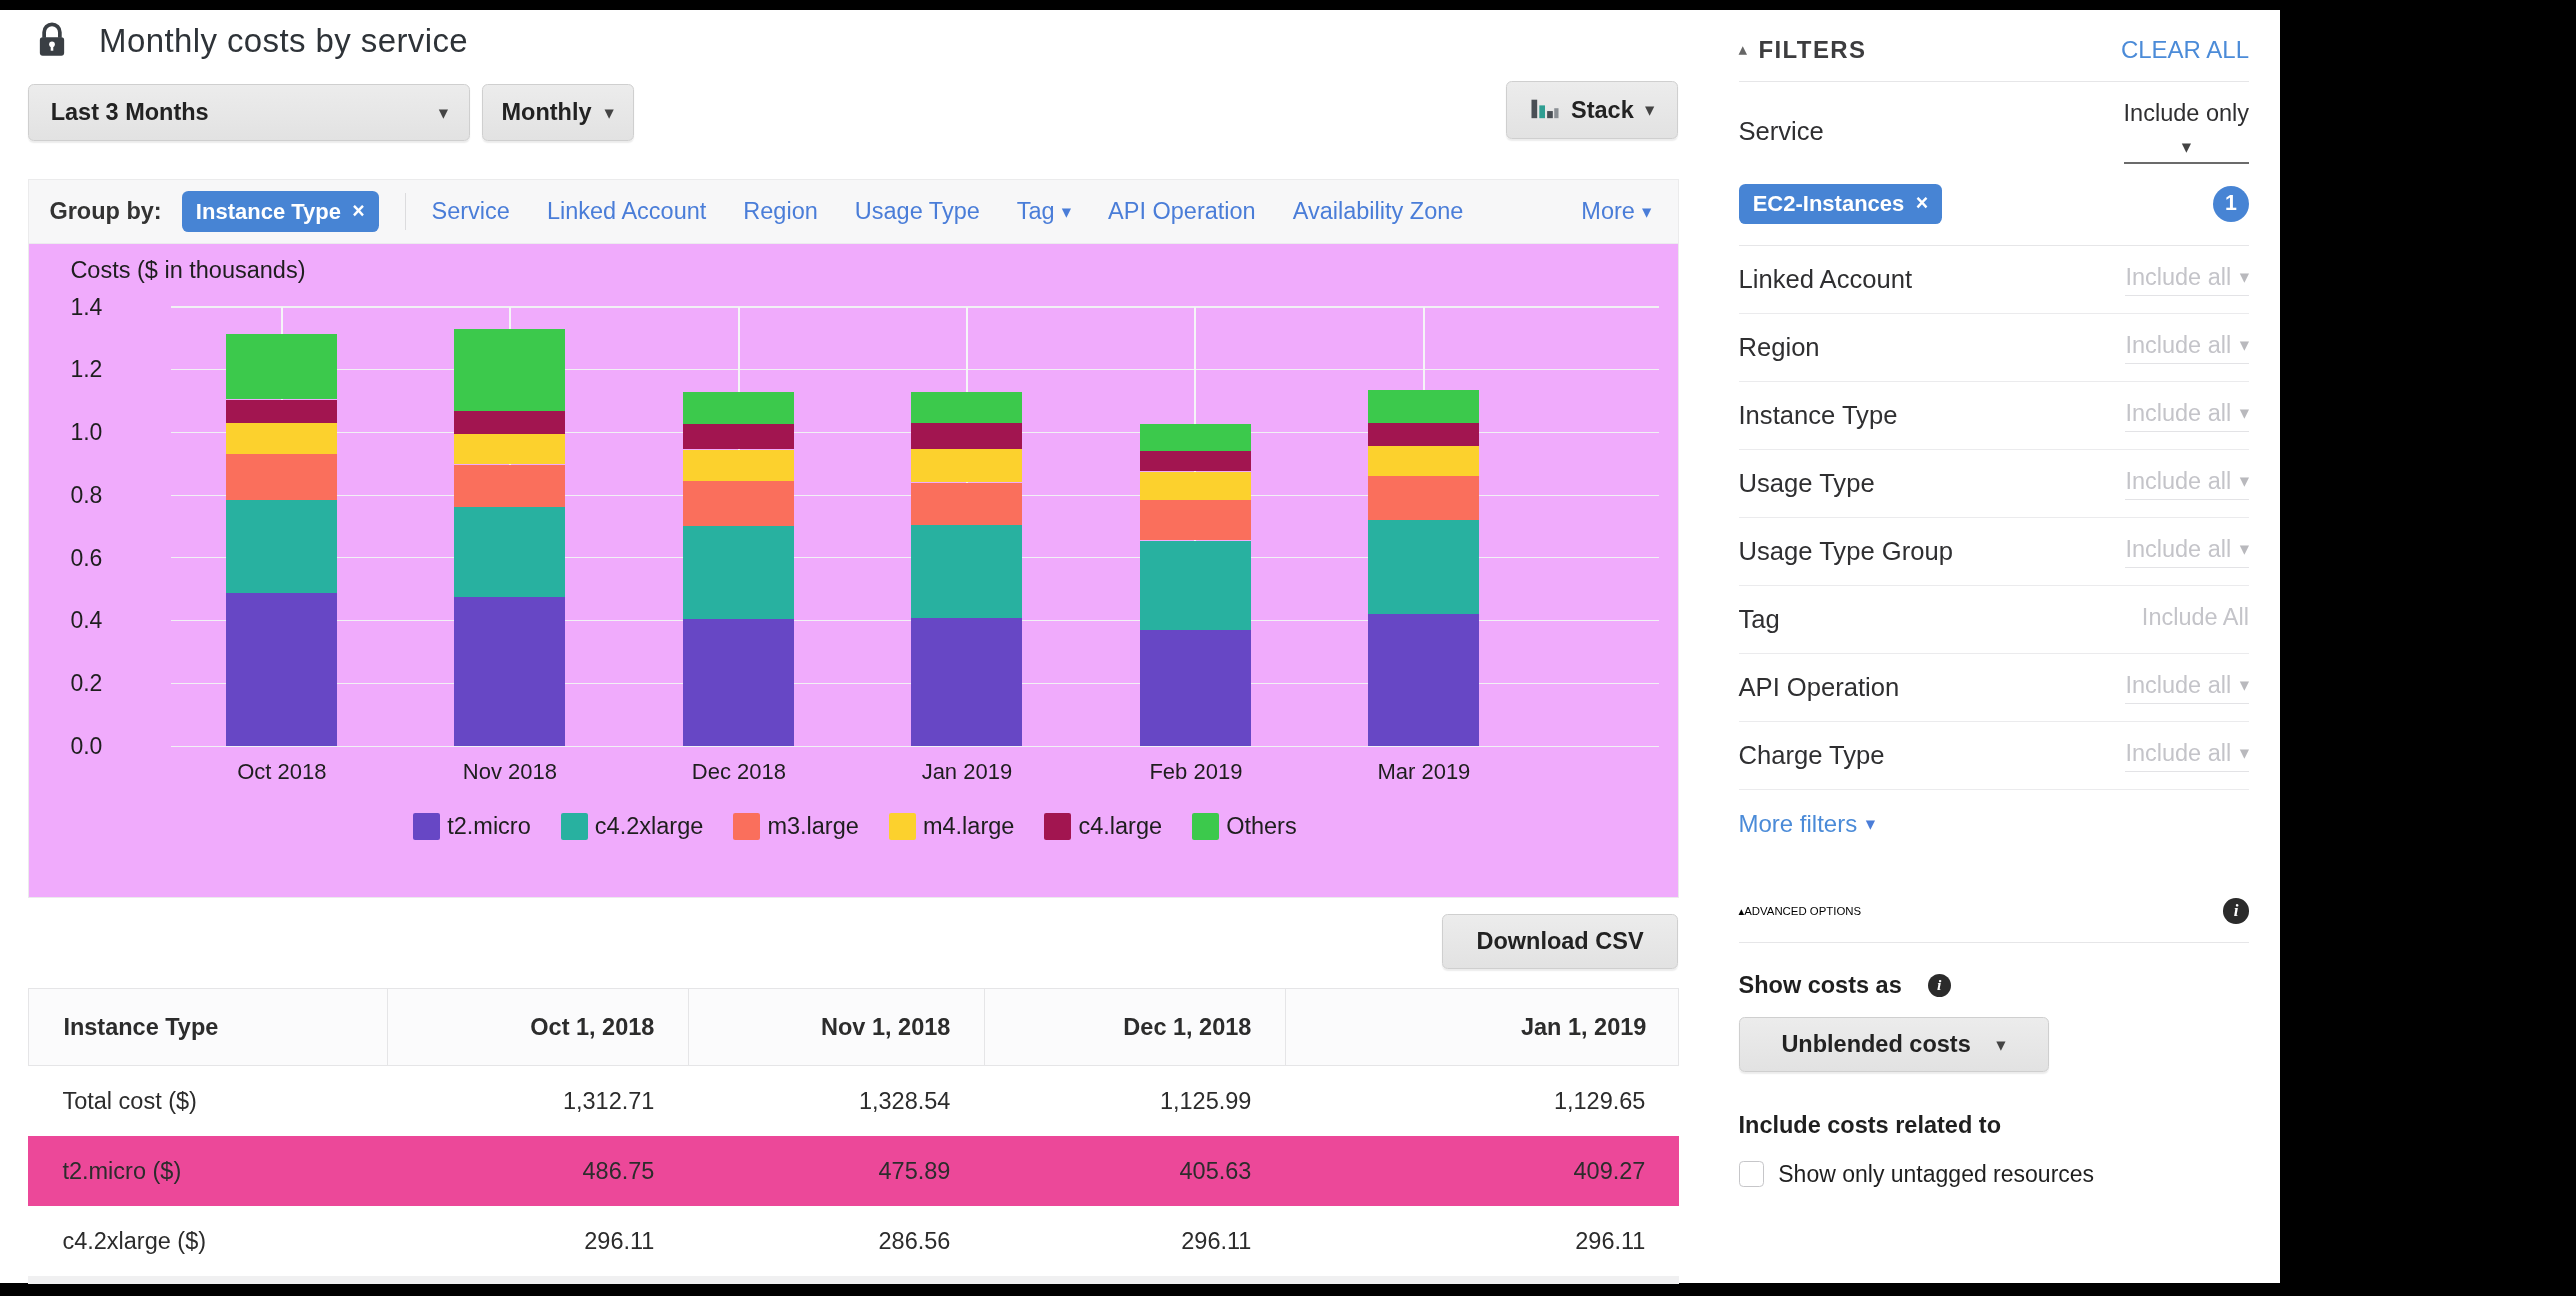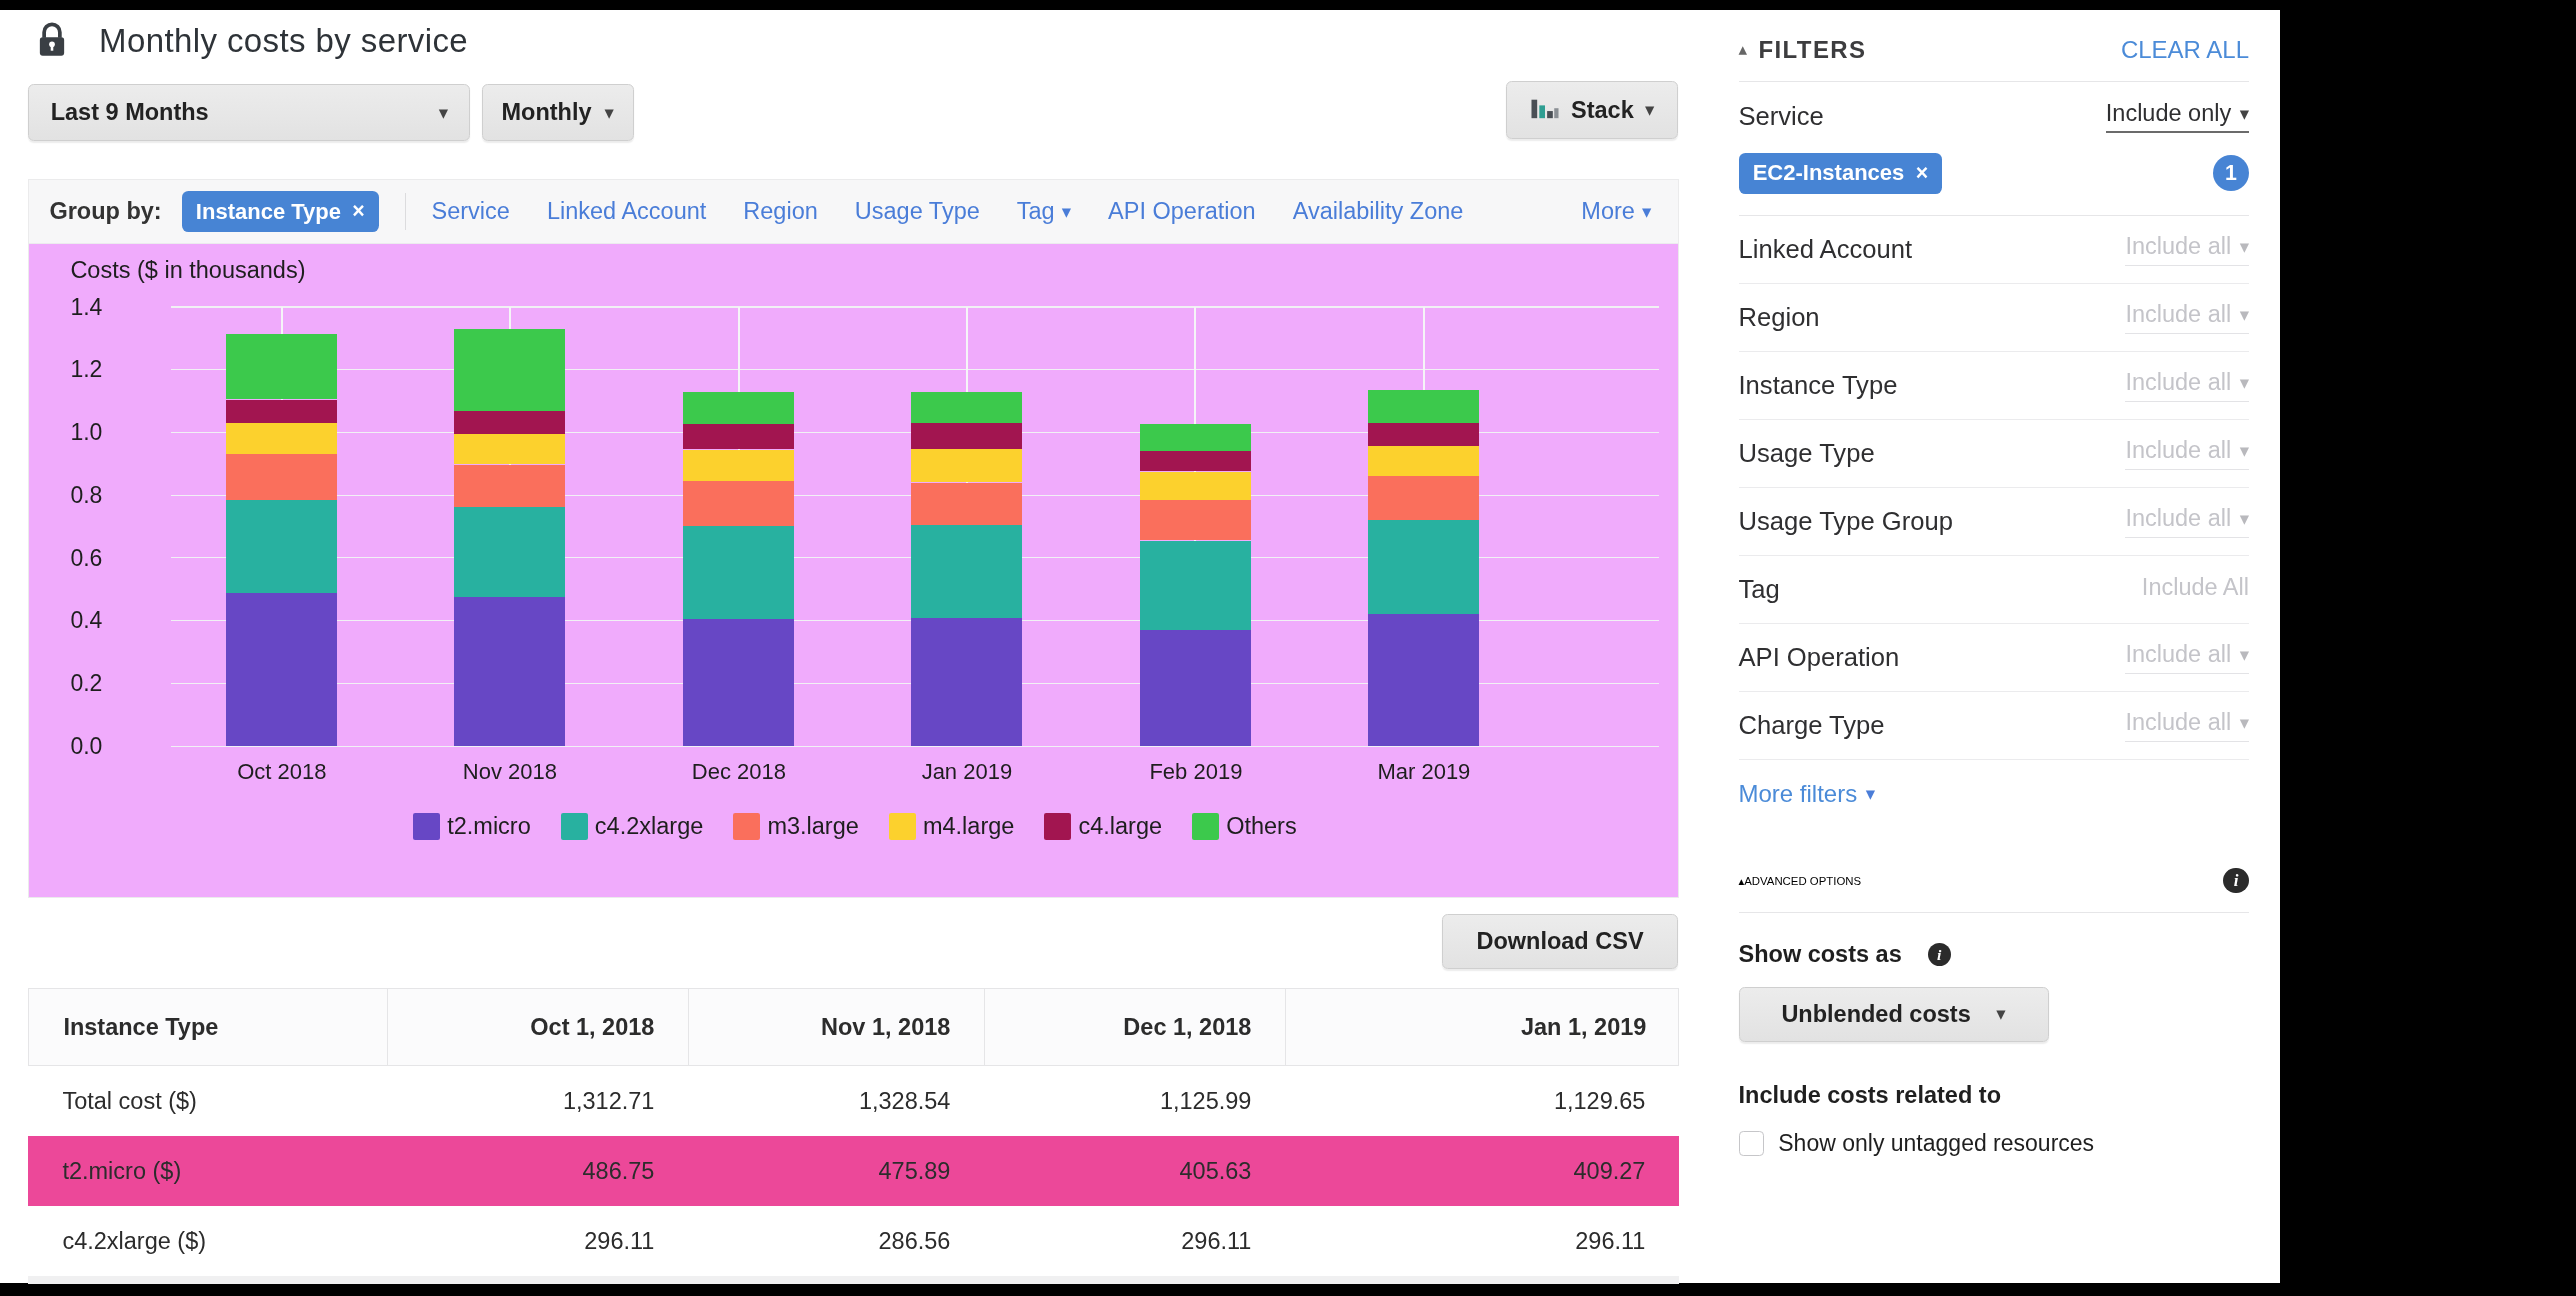--- a/index.html
+++ b/index.html
@@ -72,21 +72,21 @@
     border-bottom:1.4px solid #e6e6e8; }
   .side-head .tri { font-size:17px; color:#666; margin-right:11.4px; }
   .side-head .ttl { font-size:24px; font-weight:bold; color:#3d3d3f; letter-spacing:1.4px; }
   .link-blue { color:#4b8bd8; cursor:pointer; }
   .clear-all { margin-left:auto; font-size:24px; }
 
   .service-block { padding:18.5px 0 21.3px 0; border-bottom:1.4px solid #e6e6e8; }
   .svc-row { display:flex; align-items:center; }
   .f-label { font-size:25.6px; color:#2f2f31; }
   .mode-active { margin-left:auto; font-size:23.5px; color:#2f2f31; display:flex; align-items:center; gap:8.5px;
-    border-bottom:2.1px solid #6b6b6b; padding-bottom:4.3px; cursor:pointer; }
+    border-bottom:2.1px solid #6b6b6b; padding-bottom:4.3px; cursor:pointer;flex-direction:column; }
   .tag-row { display:flex; align-items:center; margin-top:20px; }
   .badge { margin-left:auto; width:36px; height:36px; border-radius:50%; background:#4784d4; color:#fff;
     font-size:21.3px; font-weight:bold; display:flex; align-items:center; justify-content:center; }
 
   .filter-row { height:68px; display:flex; align-items:center; border-bottom:1.4px solid #ebebed; }
   .mode-muted { margin-left:auto; font-size:23.5px; color:#c4c4c9; display:flex; align-items:center; gap:8.5px;
     border-bottom:1.4px solid #e3e3e6; padding-bottom:4.3px; cursor:pointer; }
   .mode-muted.plain { border-bottom:none; }
 
   .more-filters { margin-top:20px; font-size:24px; display:inline-flex; align-items:center; gap:8.5px; cursor:pointer; }
@@ -114,21 +114,21 @@
         <path d="M5 11 V7 a5.5 5.5 0 0 1 11 0 V11" fill="none" stroke="#3a3f44" stroke-width="2.6"></path>
         <rect x="2" y="10.5" width="17" height="13" rx="2" fill="#3a3f44"></rect>
         <circle cx="10.5" cy="15.5" r="2" fill="#fff"></circle>
         <rect x="9.6" y="16" width="1.8" height="4" fill="#fff"></rect>
       </svg>
     </span>
     <span class="page-title">Monthly costs by service</span>
   </div>
 
   <div class="gbtn btn-range">
-    <span>Last 9 Months</span>
+    <span>Last 3 Months</span>
     <span class="caret">▾</span>
   </div>
   <div class="gbtn btn-gran">
     <span>Monthly</span>
     <span class="caret">▾</span>
   </div>
   <div class="gbtn btn-stack">
     <span>
       <svg width="30" height="25.6" viewBox="0 0 21 18">
         <rect x="1" y="4" width="4" height="13" fill="#4a4f55"></rect>

